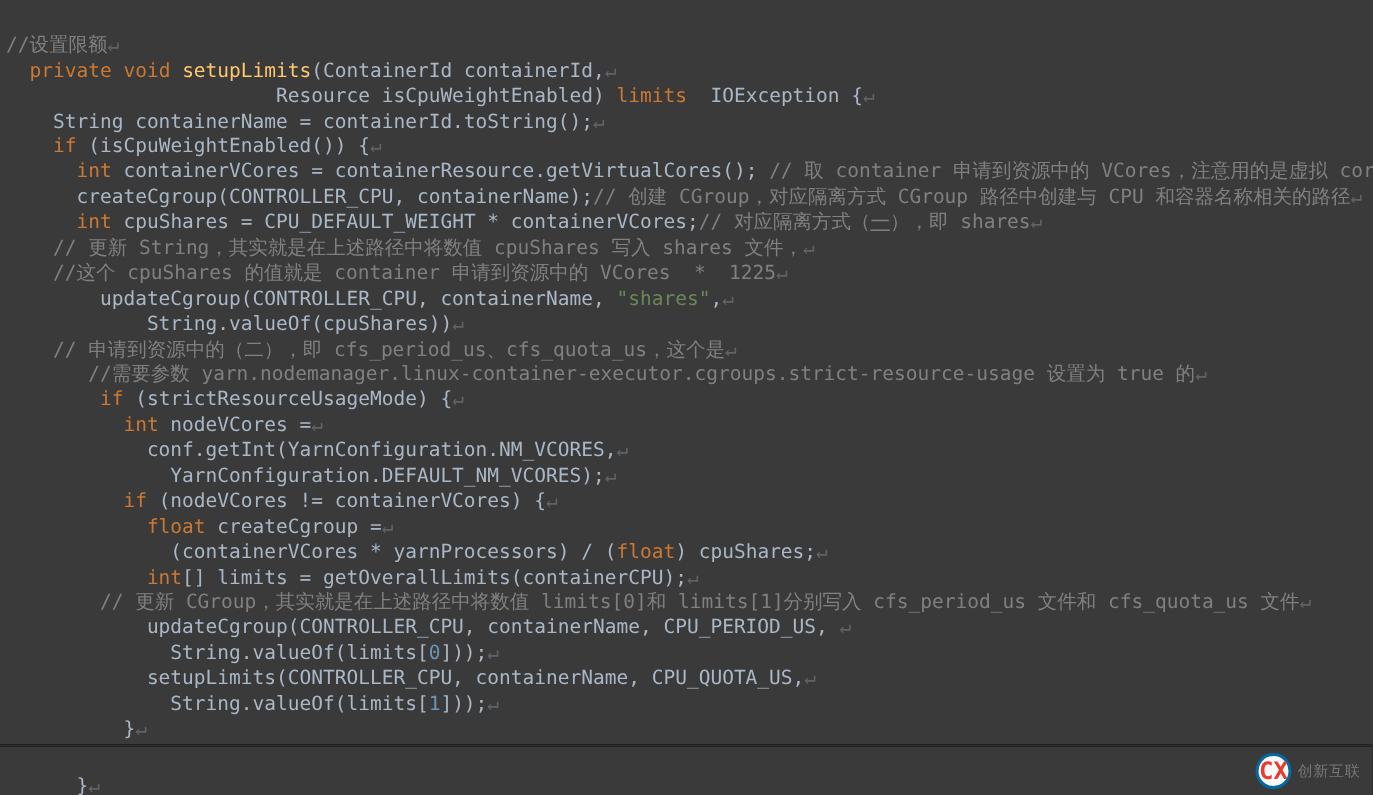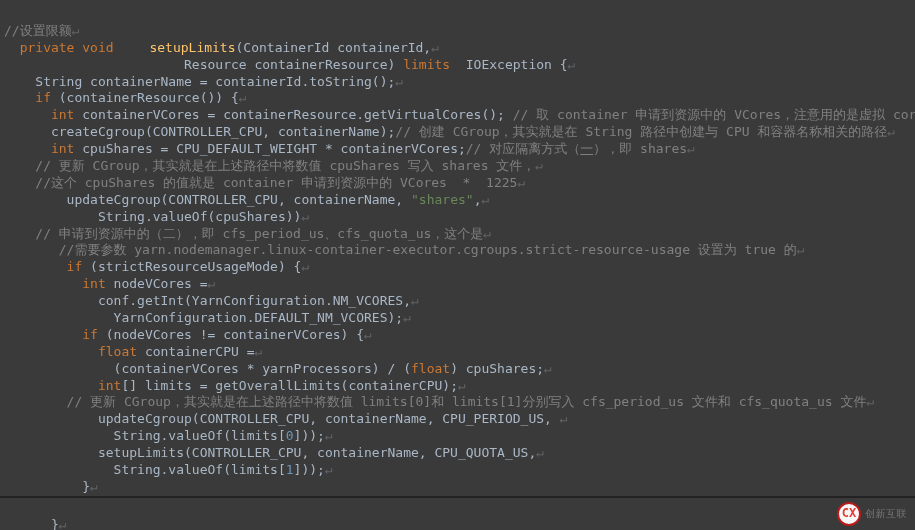--- a/index.html
+++ b/index.html
@@ -30,21 +30,21 @@
   .editor2 {
     background: #3a3a3a;
     padding: 2px 4px;
     color: #a9b7c6;
     white-space: pre;
     height: 32px;
   }
   .kw { color: #cc7832; }
   .str { color: #6a8759; }         
   .cmt { color: #808080; margin-top: 16px; }
-  .fn { color: #ffc66d; margin-left: 28px; }         
+  .fn { color: #ffc66d; }         
   .num { color: #6897bb; }
   .lnend { color: #606366; }       
   .underline { text-decoration: underline; }
   .logo {
     position: absolute;
     right: 8px;
     bottom: 4px;
     display: flex;
     align-items: center;
     gap: 4px;
@@ -52,49 +52,49 @@
   .logo-circle {
     width: 24px;
     height: 24px;
     border-radius: 50%;
     background: #f7f7f7;
     display: flex;
     align-items: center;
     justify-content: center;
     color: #e63b2e;
     font-weight: bold;
-    font-size: 12px;
-    border: 2px solid #b91c1c;
+    font-size: 16px;
+    border: 2px solid #0369a1;
   }
-  .logo-txt { color: #777; font-size: 10px; font-family: Liberation Mono, monospace; letter-spacing: 0.5px; }
+  .logo-txt { color: #777; font-size: 10px; font-family: Liberation Serif, serif; letter-spacing: 0.5px; }
 </style>
 </head>
 <body>
 
 <div class="editor">
 <span class="cmt">//设置限额</span><span class="lnend">↵</span>
 <span class="kw">  private</span> <span class="kw">void</span> <span class="fn">setupLimits</span><span>(ContainerId containerId,</span><span class="lnend">↵</span>
-<span>                       Resource containerResource)</span> <span class="kw">limits</span>  <span>IOException {</span><span class="lnend">↵</span>
+<span>                       Resource isCpuWeightEnabled)</span> <span class="kw">limits</span>  <span>IOException {</span><span class="lnend">↵</span>
 <span>    String containerName = containerId.toString();</span><span class="lnend">↵</span>
-<span class="kw">    if</span> <span>(containerResource()) {</span><span class="lnend">↵</span>
+<span class="kw">    if</span> <span>(isCpuWeightEnabled()) {</span><span class="lnend">↵</span>
 <span class="kw">      int</span> <span>containerVCores = containerResource.getVirtualCores();</span> <span class="cmt">// 取 container 申请到资源中的 VCores，注意用的是虚拟 core</span>
-<span>      createCgroup(CONTROLLER_CPU, containerName);</span><span class="cmt">// 创建 CGroup，其实就是在 String 路径中创建与 CPU 和容器名称相关的路径</span><span class="lnend">↵</span>
+<span>      createCgroup(CONTROLLER_CPU, containerName);</span><span class="cmt">// 创建 CGroup，对应隔离方式 CGroup 路径中创建与 CPU 和容器名称相关的路径</span><span class="lnend">↵</span>
 <span class="kw">      int</span> <span>cpuShares = CPU_DEFAULT_WEIGHT * containerVCores;</span><span class="cmt"><span>// 对应隔离方式（</span><span class="underline">一</span><span>），即 shares</span></span><span class="lnend">↵</span>
-<span class="cmt">    // 更新 CGroup，其实就是在上述路径中将数值 cpuShares 写入 shares 文件，</span><span class="lnend">↵</span>
+<span class="cmt">    // 更新 String，其实就是在上述路径中将数值 cpuShares 写入 shares 文件，</span><span class="lnend">↵</span>
 <span class="cmt">    //这个 cpuShares 的值就是 container 申请到资源中的 VCores  *  1225</span><span class="lnend">↵</span>
 <span>        updateCgroup(CONTROLLER_CPU, containerName,</span> <span class="str">"shares"</span><span>,</span><span class="lnend">↵</span>
 <span>            String.valueOf(cpuShares))</span><span class="lnend">↵</span>
 <span class="cmt">    // 申请到资源中的（二），即 cfs_period_us、cfs_quota_us，这个是</span><span class="lnend">↵</span>
 <span class="cmt">       //需要参数 yarn.nodemanager.linux-container-executor.cgroups.strict-resource-usage 设置为 true 的</span><span class="lnend">↵</span>
 <span class="kw">        if</span> <span>(strictResourceUsageMode) {</span><span class="lnend">↵</span>
 <span class="kw">          int</span> <span>nodeVCores =</span><span class="lnend">↵</span>
 <span>            conf.getInt(YarnConfiguration.NM_VCORES,</span><span class="lnend">↵</span>
 <span>              YarnConfiguration.DEFAULT_NM_VCORES);</span><span class="lnend">↵</span>
 <span class="kw">          if</span> <span>(nodeVCores != containerVCores) {</span><span class="lnend">↵</span>
-<span class="kw">            float</span> <span>containerCPU =</span><span class="lnend">↵</span>
+<span class="kw">            float</span> <span>createCgroup =</span><span class="lnend">↵</span>
 <span>              (containerVCores * yarnProcessors) / (</span><span class="kw">float</span><span>) cpuShares;</span><span class="lnend">↵</span>
 <span class="kw">            int</span><span>[] limits = getOverallLimits(containerCPU);</span><span class="lnend">↵</span>
 <span class="cmt">        // 更新 CGroup，其实就是在上述路径中将数值 limits[0]和 limits[1]分别写入 cfs_period_us 文件和 cfs_quota_us 文件</span><span class="lnend">↵</span>
 <span>            updateCgroup(CONTROLLER_CPU, containerName, CPU_PERIOD_US, </span><span class="lnend">↵</span>
 <span>              String.valueOf(limits[</span><span class="num">0</span><span>]));</span><span class="lnend">↵</span>
 <span>            setupLimits(CONTROLLER_CPU, containerName, CPU_QUOTA_US,</span><span class="lnend">↵</span>
 <span>              String.valueOf(limits[</span><span class="num">1</span><span>]));</span><span class="lnend">↵</span>
 <span>          }</span><span class="lnend">↵</span>
 <span>        }</span><span class="lnend">↵</span>
 </div>

